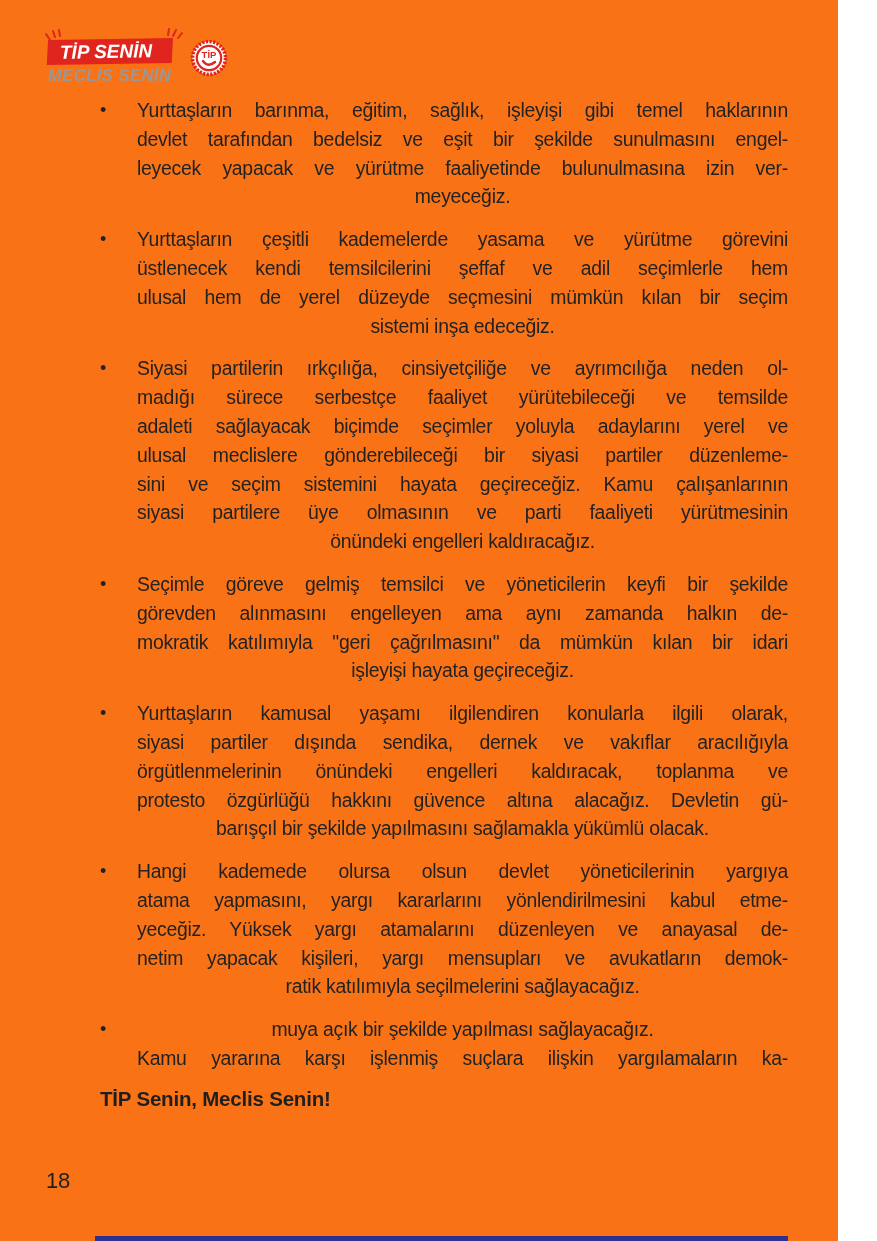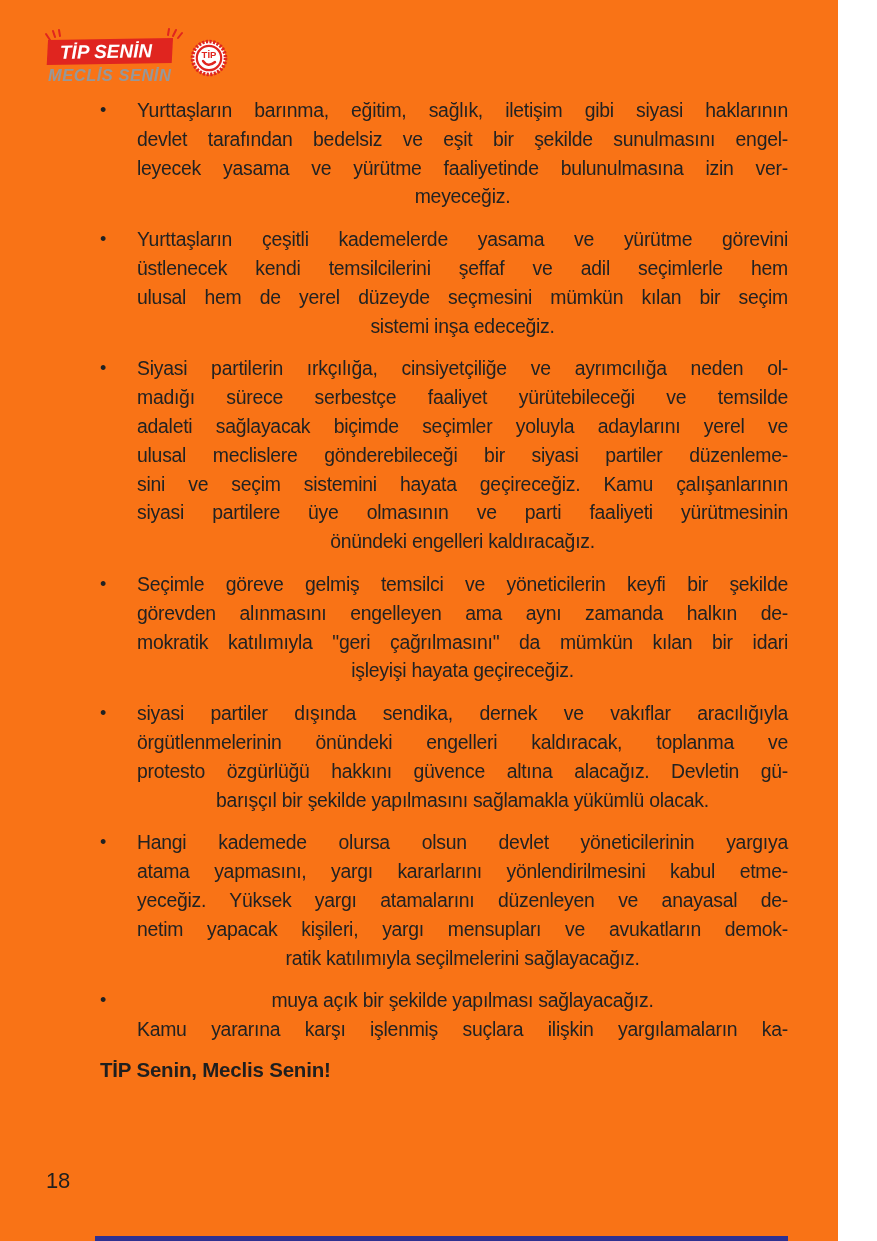--- a/index.html
+++ b/index.html
@@ -76,23 +76,23 @@
         <path d="M159,33 q5,7 12,1" fill="none" stroke="#e0251f" stroke-width="2.4" stroke-linecap="round"></path>
       </g>
     </svg>
   </div>
 
   <div class="content">
     <div id="bullets">
         <div class="bullet">
           <span class="dot">•</span>
           <div class="ptext">
-            <div class="line just">Yurttaşların barınma, eğitim, sağlık, iletişim gibi siyasi haklarının</div>
+            <div class="line just">Yurttaşların barınma, eğitim, sağlık, işleyişi gibi temel haklarının</div>
             <div class="line just">devlet tarafından bedelsiz ve eşit bir şekilde sunulmasını engel-</div>
-            <div class="line just">leyecek yasama ve yürütme faaliyetinde bulunulmasına izin ver-</div>
+            <div class="line just">leyecek yapacak ve yürütme faaliyetinde bulunulmasına izin ver-</div>
             <div class="line last">meyeceğiz.</div>
           </div>
         </div>
         <div class="bullet">
           <span class="dot">•</span>
           <div class="ptext">
             <div class="line just">Yurttaşların çeşitli kademelerde yasama ve yürütme görevini</div>
             <div class="line just">üstlenecek kendi temsilcilerini şeffaf ve adil seçimlerle hem</div>
             <div class="line just">ulusal hem de yerel düzeyde seçmesini mümkün kılan bir seçim</div>
             <div class="line last">sistemi inşa edeceğiz.</div>
@@ -115,20 +115,21 @@
           <div class="ptext">
             <div class="line just">Seçimle göreve gelmiş temsilci ve yöneticilerin keyfi bir şekilde</div>
             <div class="line just">görevden alınmasını engelleyen ama aynı zamanda halkın de-</div>
             <div class="line just">mokratik katılımıyla "geri çağrılmasını" da mümkün kılan bir idari</div>
             <div class="line last">işleyişi hayata geçireceğiz.</div>
           </div>
         </div>
         <div class="bullet">
           <span class="dot">•</span>
           <div class="ptext">
+            <div class="line just">Yurttaşların kamusal yaşamı ilgilendiren konularla ilgili olarak,</div>
             <div class="line just">siyasi partiler dışında sendika, dernek ve vakıflar aracılığıyla</div>
             <div class="line just">örgütlenmelerinin önündeki engelleri kaldıracak, toplanma ve</div>
             <div class="line just">protesto özgürlüğü hakkını güvence altına alacağız. Devletin gü-</div>
             <div class="line last">barışçıl bir şekilde yapılmasını sağlamakla yükümlü olacak.</div>
           </div>
         </div>
         <div class="bullet">
           <span class="dot">•</span>
           <div class="ptext">
             <div class="line just">Hangi kademede olursa olsun devlet yöneticilerinin yargıya</div>

